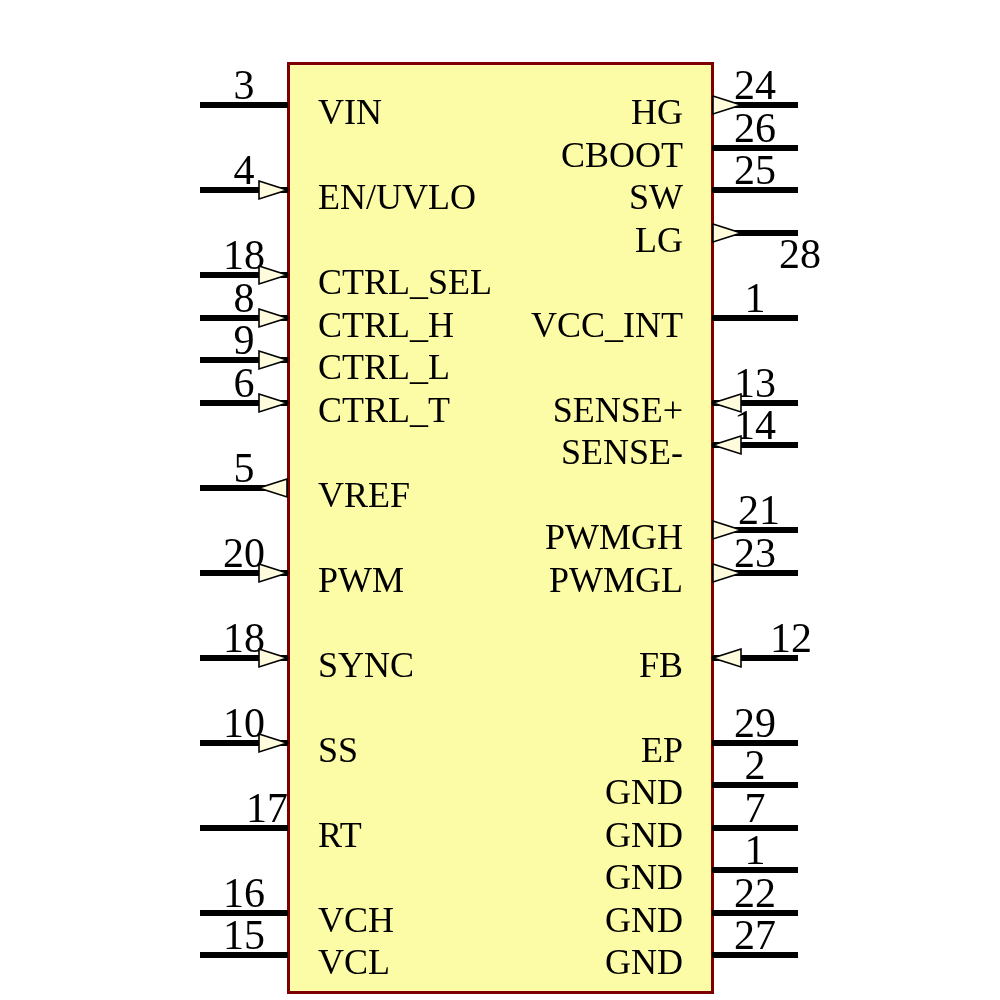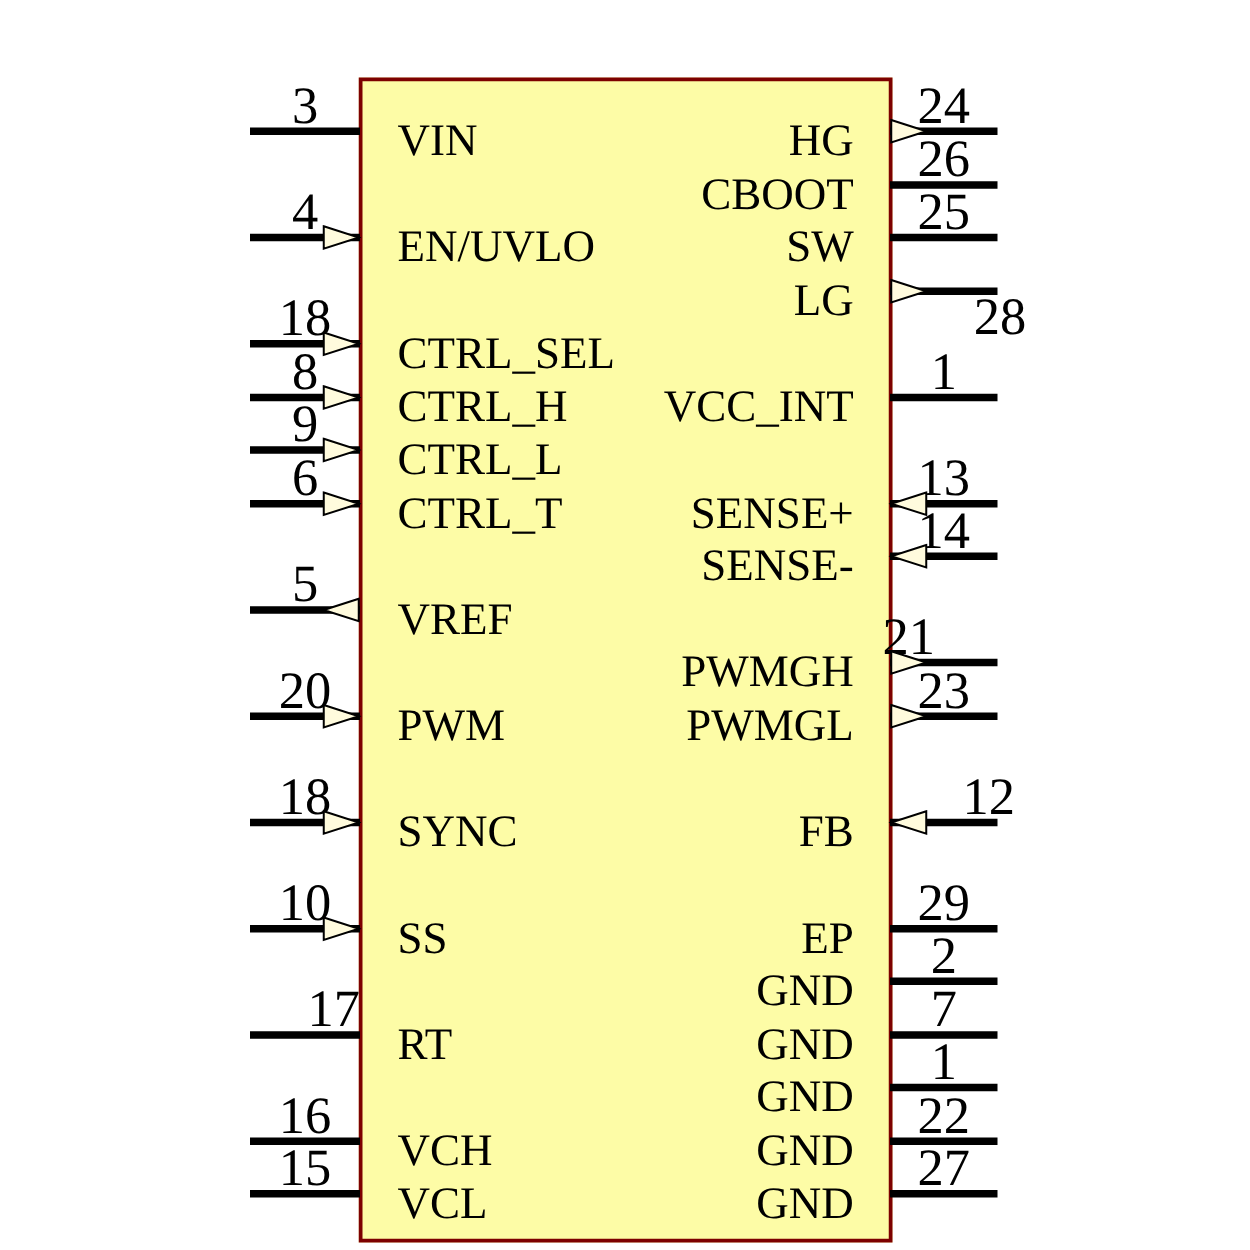--- a/index.html
+++ b/index.html
@@ -184,21 +184,21 @@
       <div>
         <div class="pin-line" style="top: 442px; left: 712px; width: 86px;"></div>
         <div class="pin-number" style="left: 712px; width: 86px; bottom: 554px;">14</div>
         <div class="pin-label right" style="right: 317px; bottom: 530px;">SENSE-</div>
         <svg class="pin-arrow" viewBox="0 0 32 22" style="left: 711px; top: 434px;">
           <polygon points="30,2 2,11 30,20" fill="#FFFBDD" stroke="#000000" stroke-width="1.6"></polygon>
         </svg>
       </div>
       <div>
         <div class="pin-line" style="top: 527px; left: 712px; width: 86px;"></div>
-        <div class="pin-number" style="left: 684px; width: 86px; bottom: 469px;">21</div>
+        <div class="pin-number" style="left: 716px; width: 86px; bottom: 469px;">21</div>
         <div class="pin-label right" style="right: 317px; bottom: 445px;">PWMGH</div>
         <svg class="pin-arrow" viewBox="0 0 32 22" style="left: 711px; top: 519px;">
           <polygon points="2,2 30,11 2,20" fill="#FFFBDD" stroke="#000000" stroke-width="1.6"></polygon>
         </svg>
       </div>
       <div>
         <div class="pin-line" style="top: 569.5px; left: 712px; width: 86px;"></div>
         <div class="pin-number" style="left: 712px; width: 86px; bottom: 426.5px;">23</div>
         <div class="pin-label right" style="right: 317px; bottom: 402.5px;">PWMGL</div>
         <svg class="pin-arrow" viewBox="0 0 32 22" style="left: 711px; top: 561.5px;">

